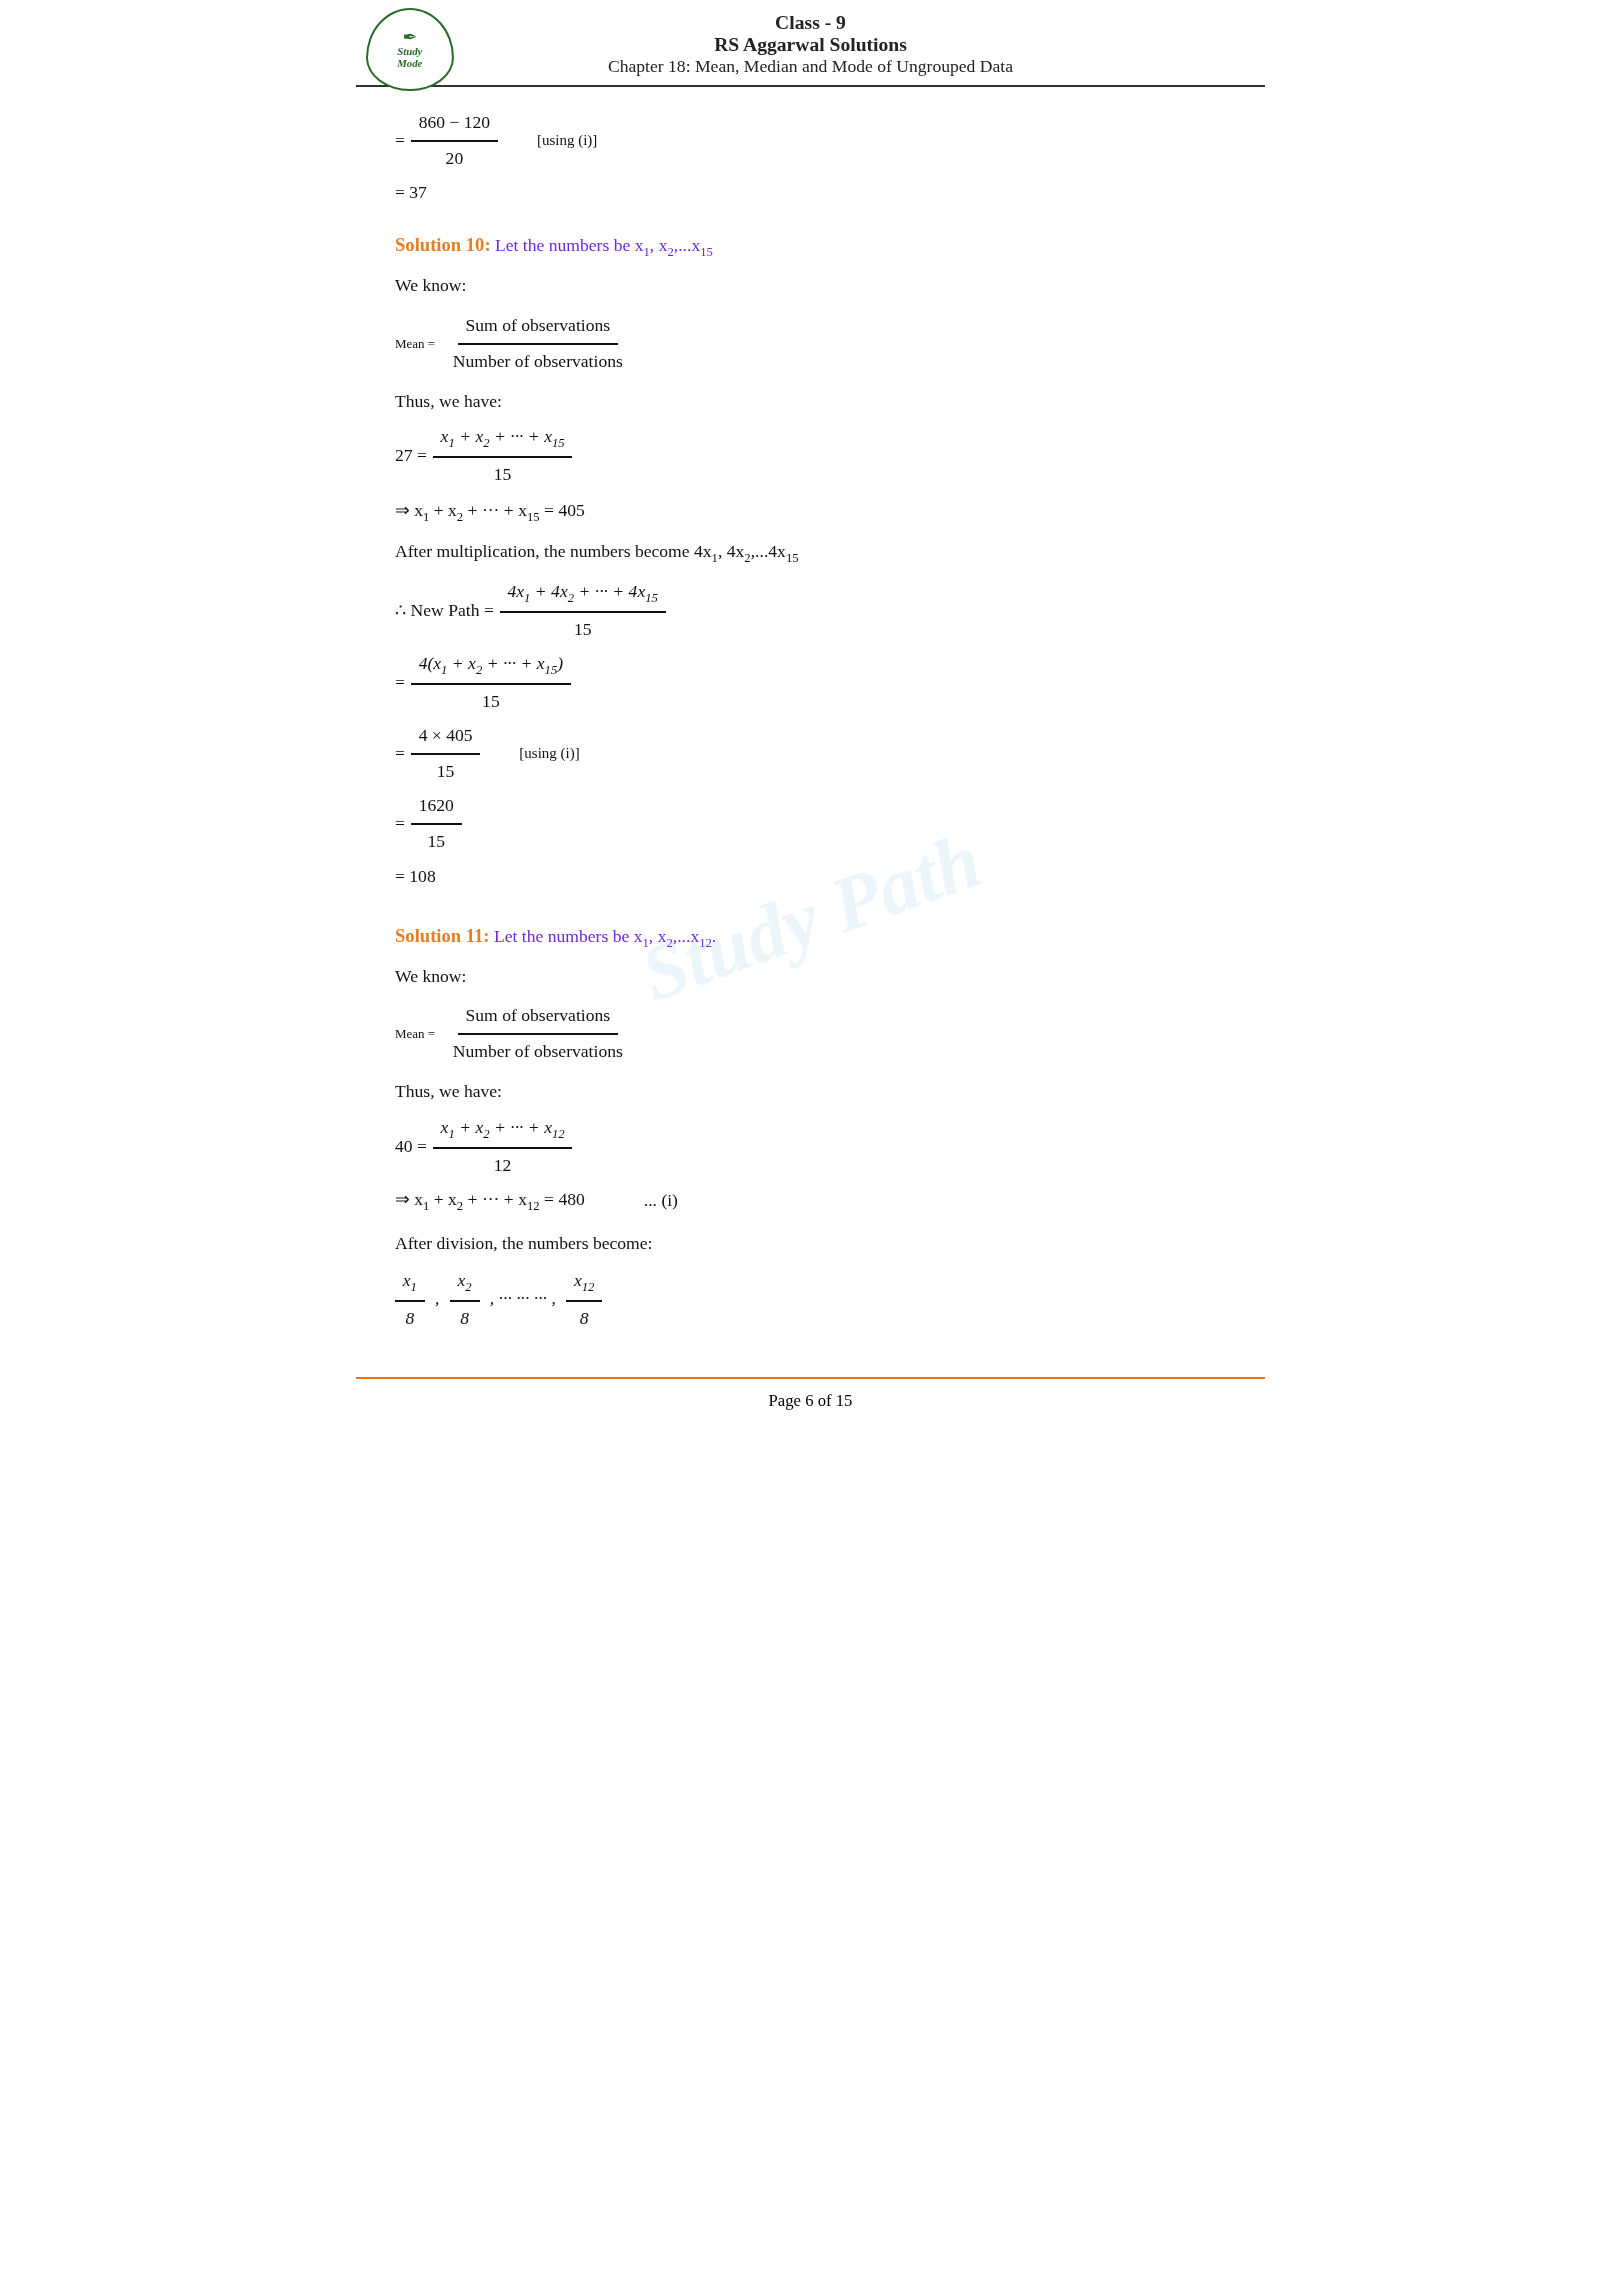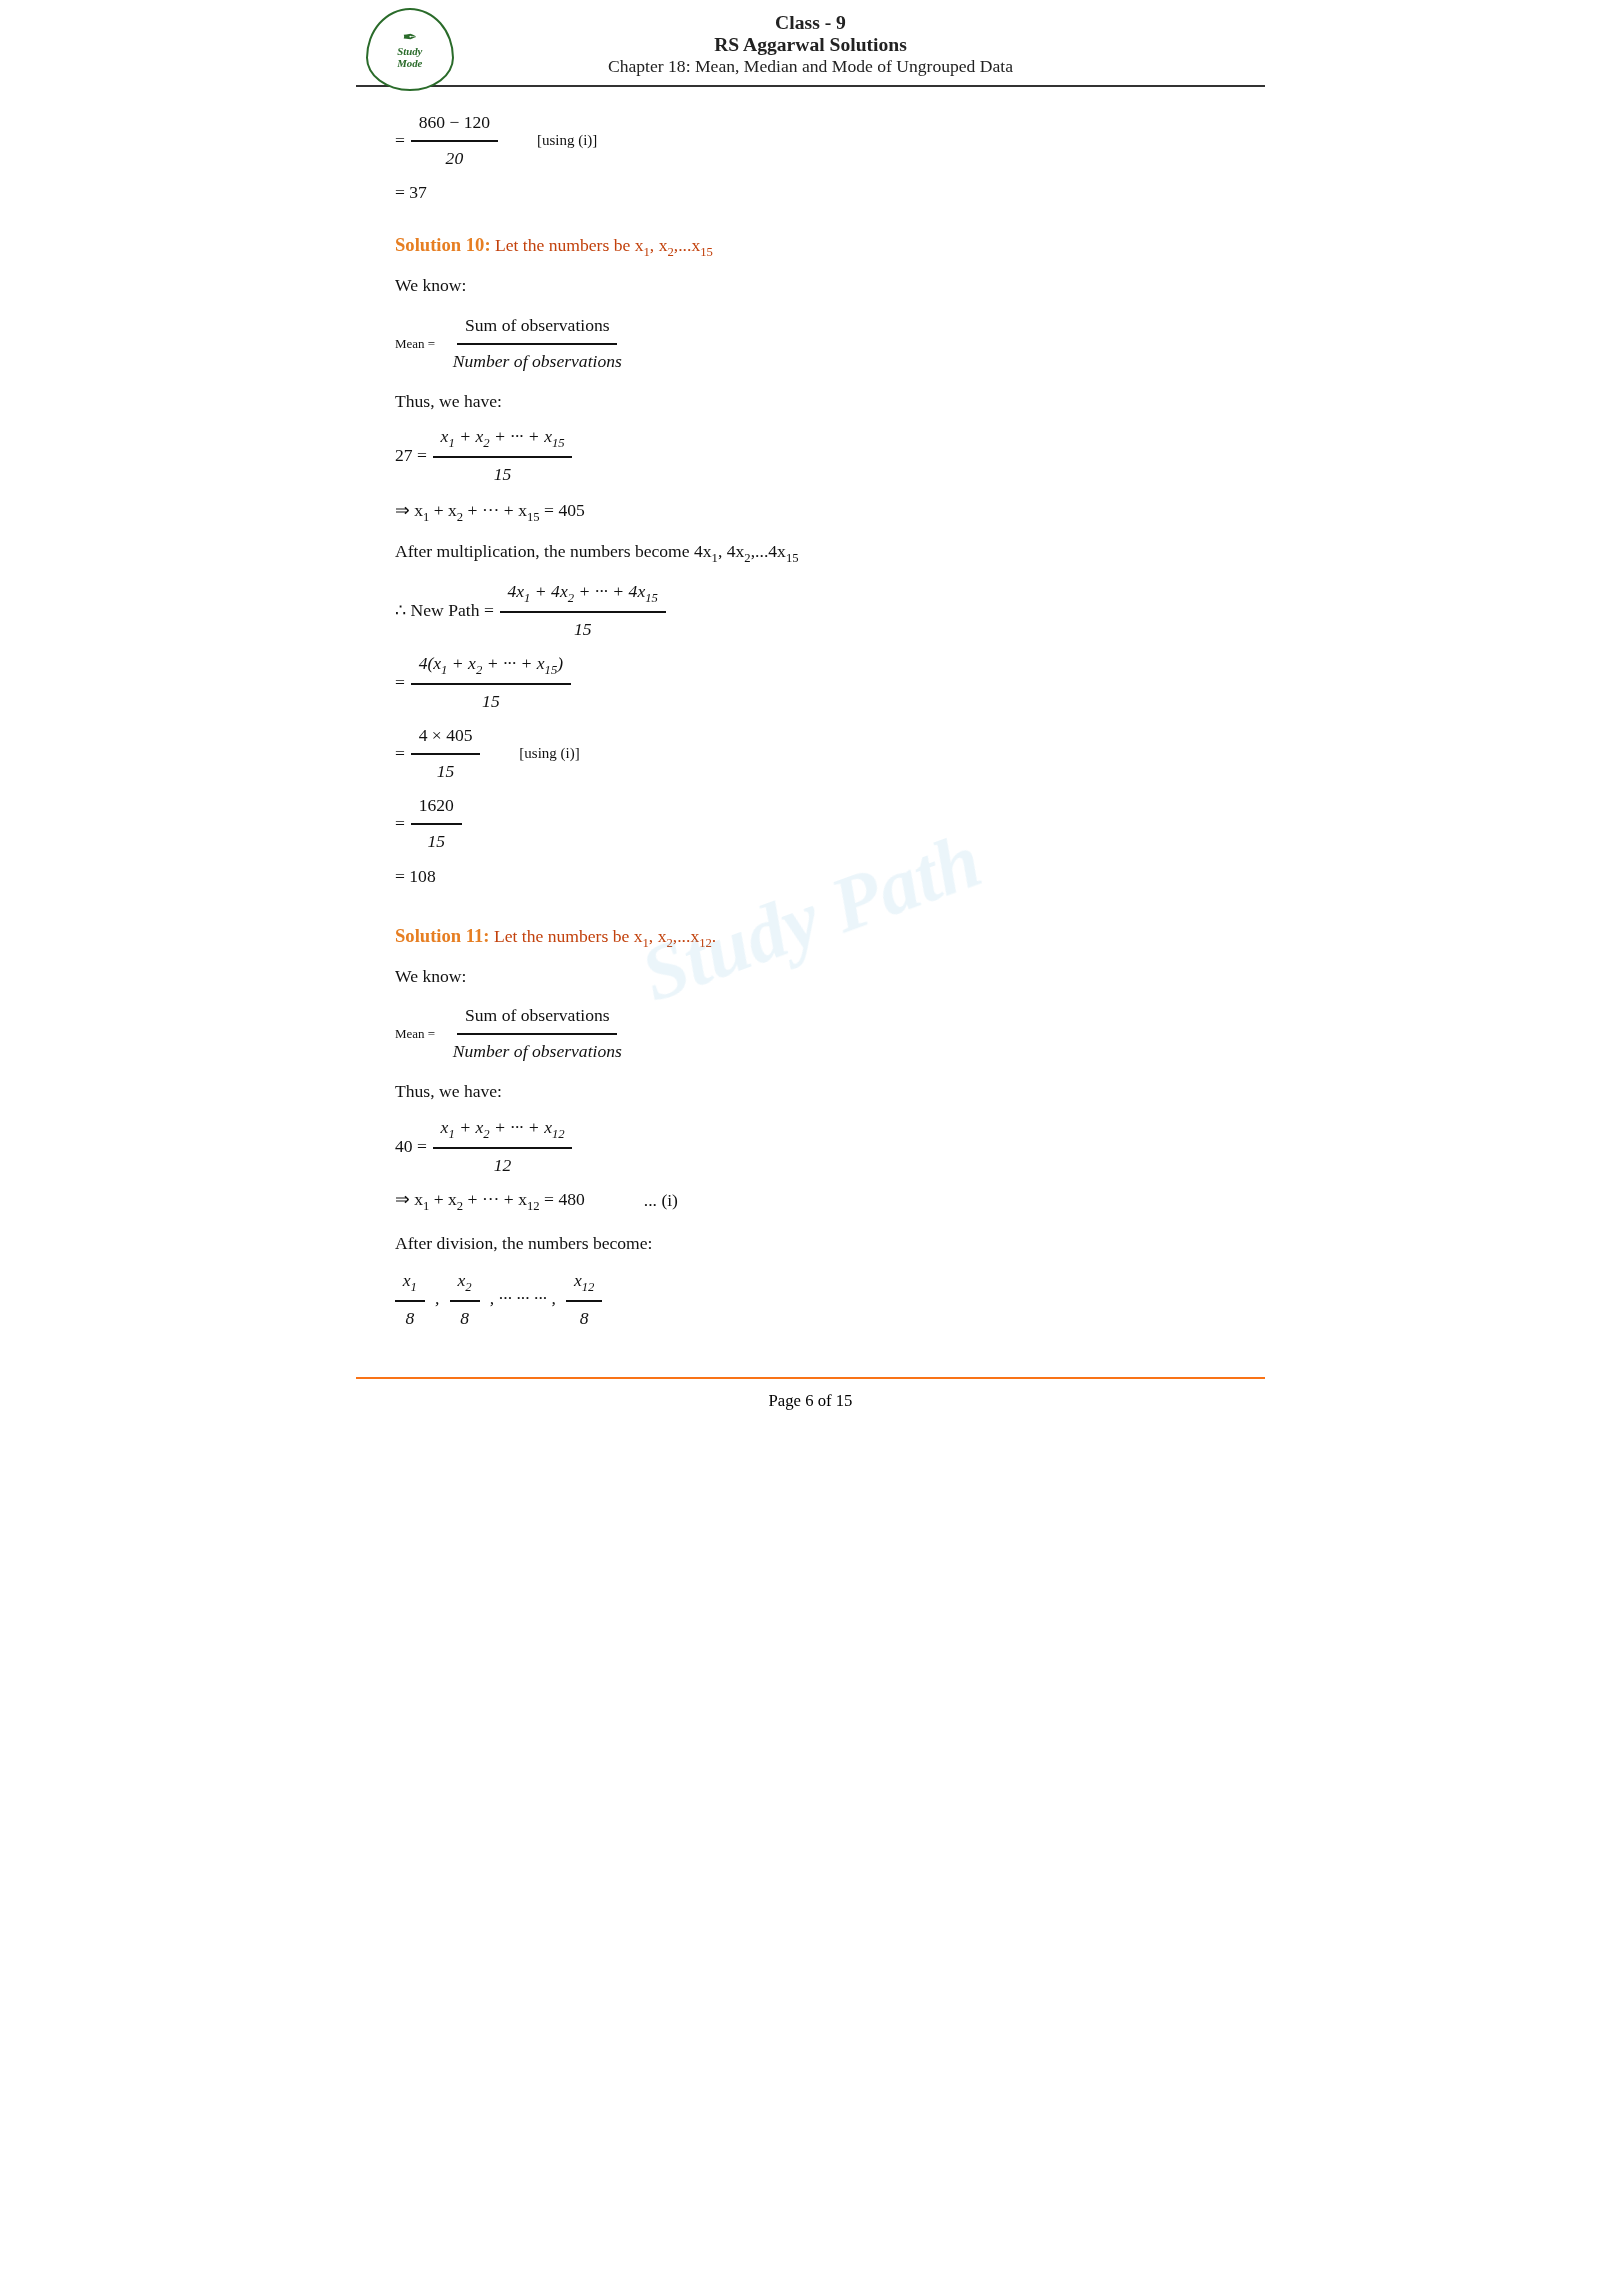--- a/index.html
+++ b/index.html
@@ -104,21 +104,21 @@
     }
     
     .solution-heading {
       color: #e67e22;
       font-weight: bold;
       font-size: 18.6px;
       display: inline;
     }
     .solution-text {
       font-size: 17.6px;
-      color: #c2410c;
+      color: #6d28d9;
       display: inline;
       font-style: normal;
     }
     .solution-title-line {
       margin: 21.6px 0 7.8px 0;
     }
     
     .mean-formula {
       margin: 9.8px 0 9.8px 0;
       display: flex;
@@ -138,21 +138,20 @@
     .big-fraction .numer {
       border-bottom: 2px solid #111;
       padding: 0 7.8px 2px 7.8px;
       font-size: 17.6px;
       text-align: center;
     }
     .big-fraction .denom {
       padding: 2px 7.8px 0 7.8px;
       font-size: 17.6px;
       text-align: right;
-      font-style: italic;
     }
     .annotation {
       color: #111;
       font-size: 15px;
       margin-left: 39px;
     }
     
     .footer {
       text-align: center;
       padding: 11.8px 0 9.8px 0;

